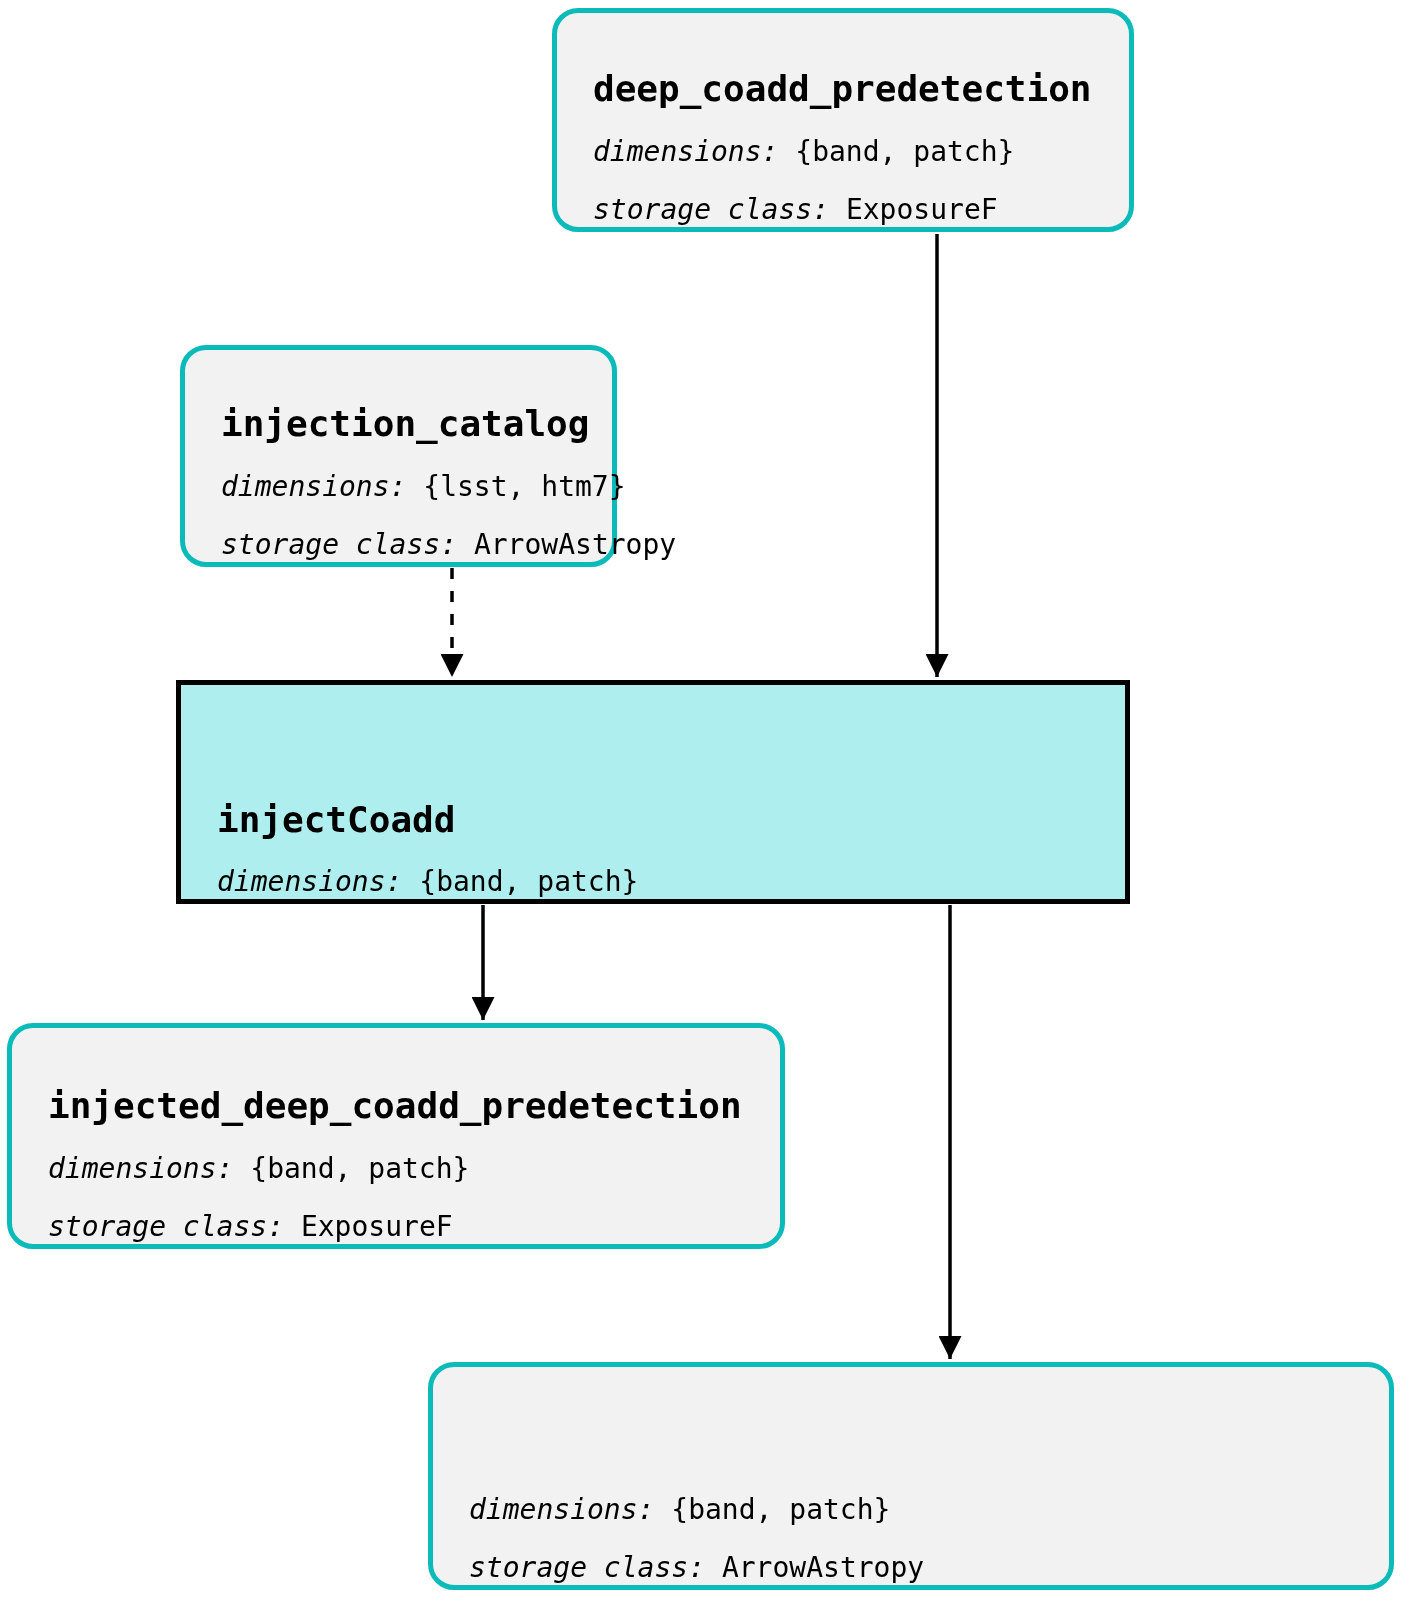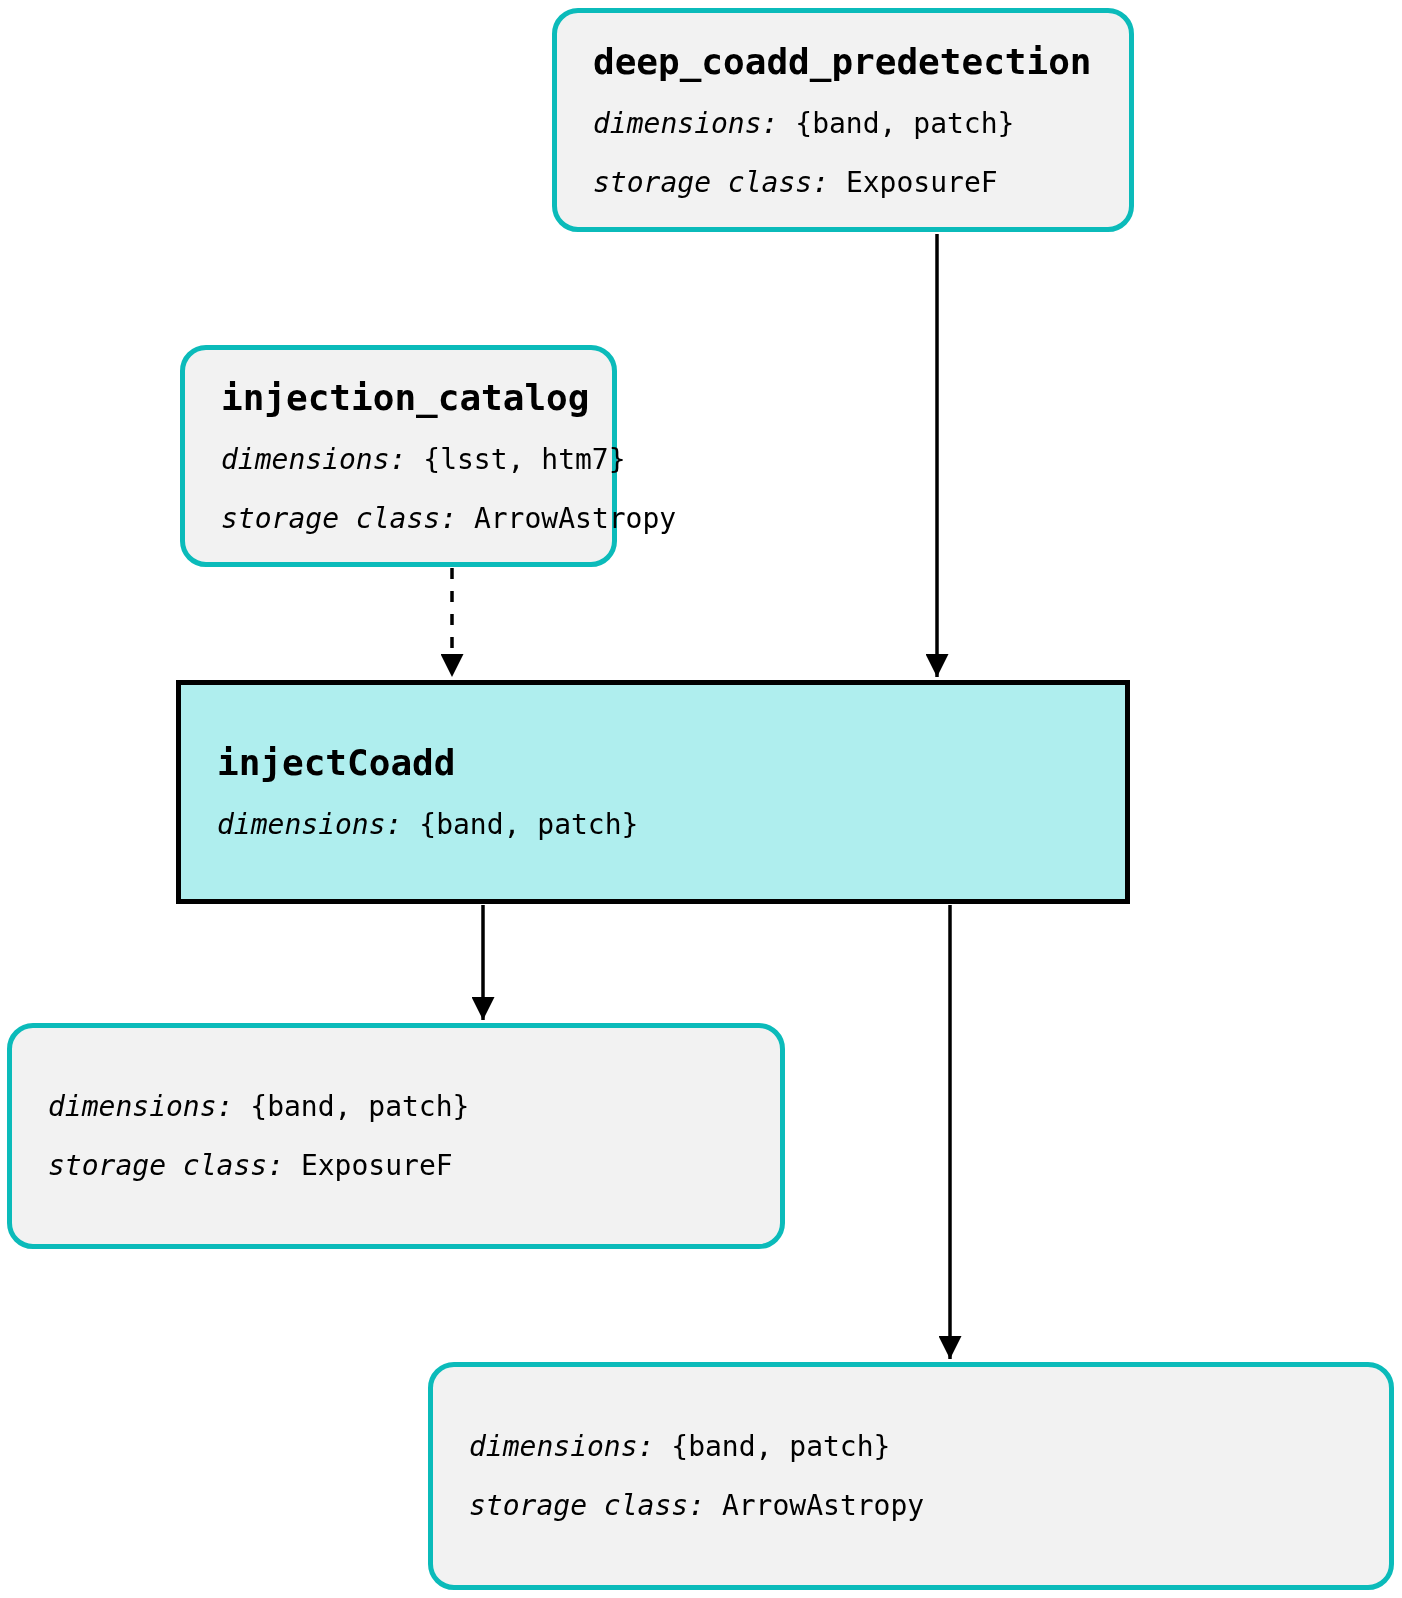--- a/index.html
+++ b/index.html
@@ -20,21 +20,21 @@
     position: absolute;
     left: 0; top: 0;
     width: 1402px;
     height: 1598px;
   }
   .node {
     position: absolute;
     box-sizing: border-box;
     display: flex;
     flex-direction: column;
-    justify-content: center;
+    justify-content: flex-end;
     gap: 25px;
     padding: 0 36px;
     white-space: nowrap;
   }
   .node.dataset {
     background: #f2f2f2;
     border: 5px solid #0bbbba;
     border-radius: 26px;
   }
   .node.task {
@@ -109,20 +109,21 @@
 
   <div id="node-c" class="node task">
     <div class="node-title">injectCoadd</div>
     <div class="node-line">
       <span class="lbl">dimensions:</span>
       <span class="val">{band, patch}</span>
     </div>
   </div>
 
   <div id="node-d" class="node dataset">
+    <div class="node-title">injected_deep_coadd_predetection</div>
     <div class="node-line">
       <span class="lbl">dimensions:</span>
       <span class="val">{band, patch}</span>
     </div>
     <div class="node-line">
       <span class="lbl">storage class:</span>
       <span class="val">ExposureF</span>
     </div>
   </div>
 

